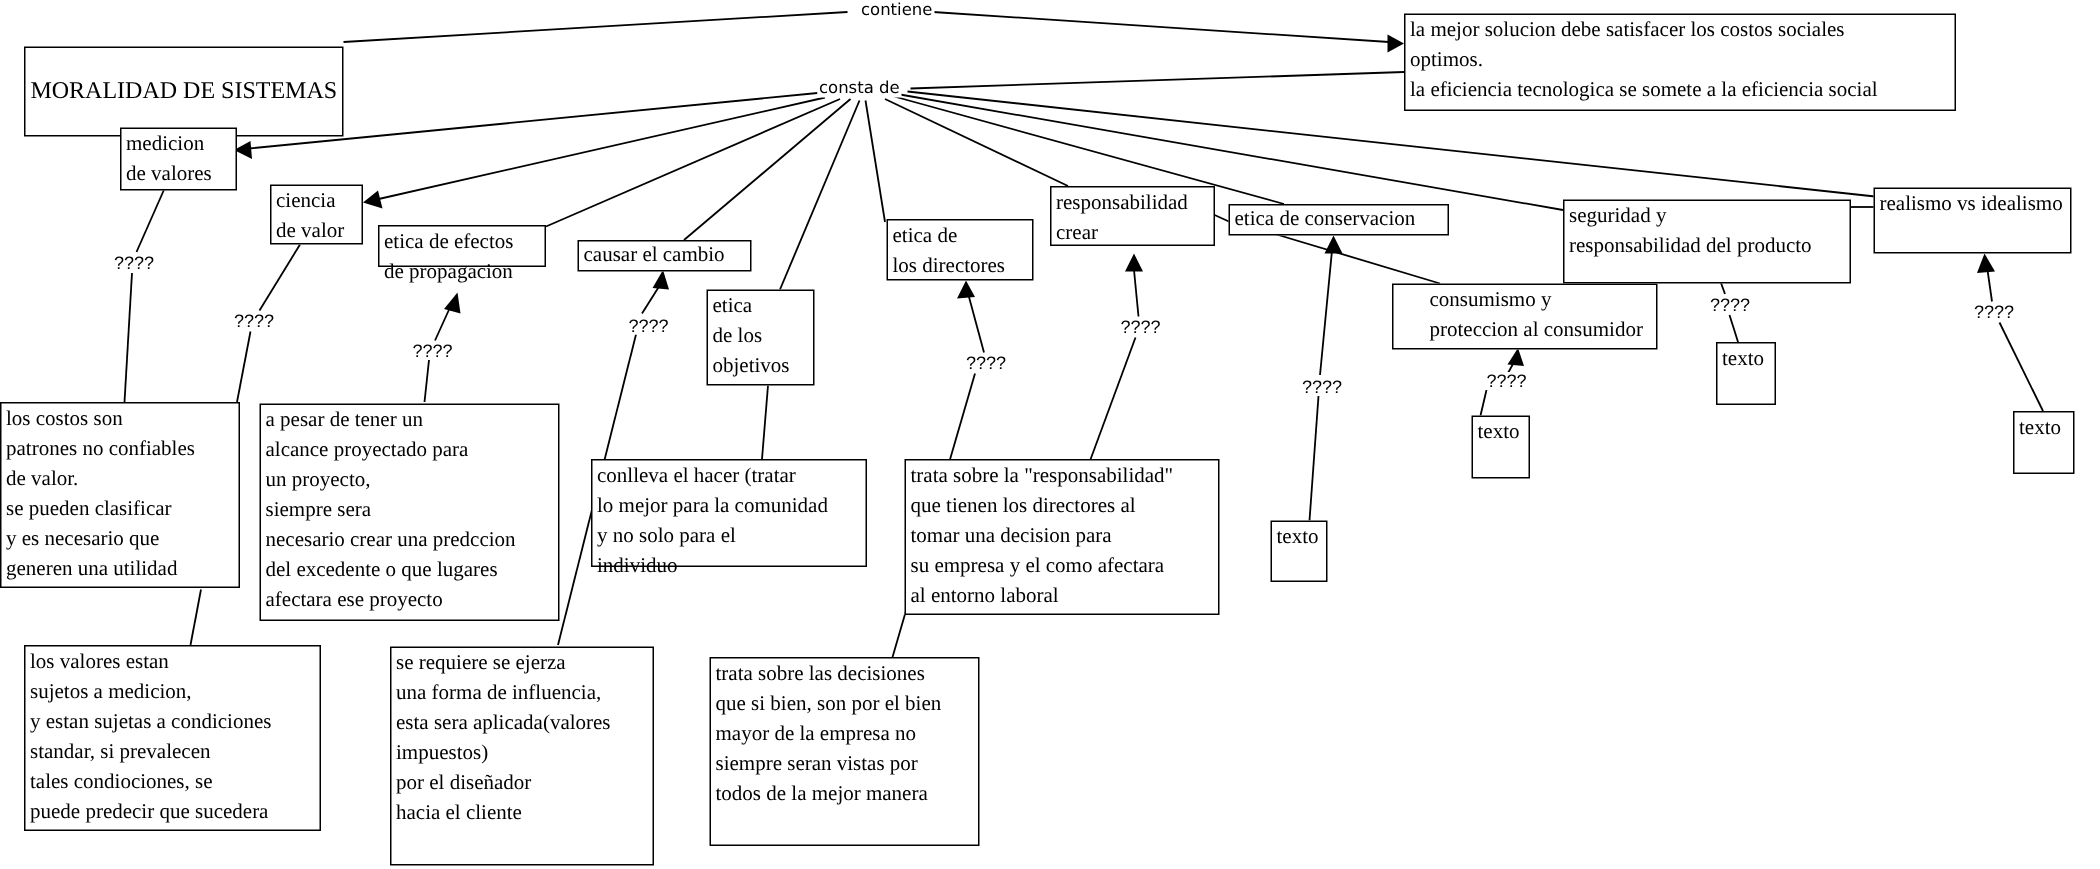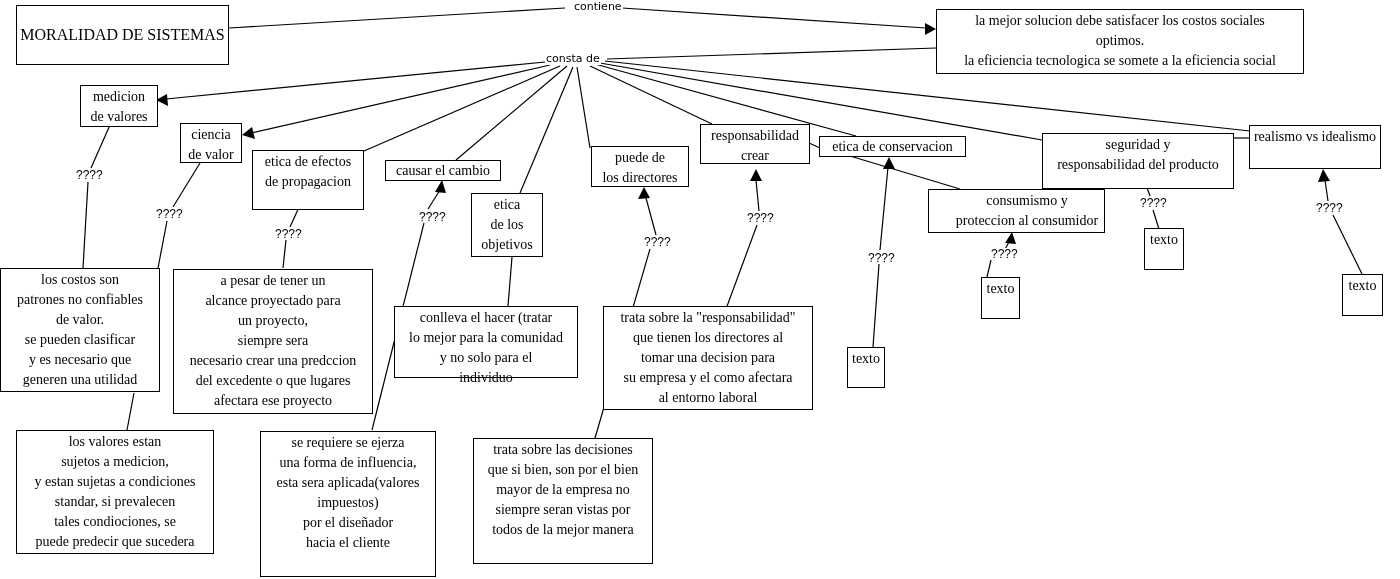--- a/index.html
+++ b/index.html
@@ -1,23 +1,23 @@
 <!DOCTYPE html>
 <html><head>
 <meta charset="utf-8">
 <style>
   html, body { margin:0; padding:0; background:#ffffff; }
   body { width:1400px; height:579px; position:relative; overflow:hidden; }
   #canvas { position:absolute; left:0; top:0; width:1400px; height:579px; }
   .node {
     position:absolute; box-sizing:border-box; border:1px solid #000; background:#fff;
     font-family:"Liberation Serif", serif; font-size:14px; line-height:20px; color:#000;
-    text-align:center; white-space:pre-line; padding:1px 3px;
+    white-space:pre-line; padding:1px 3px;
   }
-  .node.big { font-size:16px; display:flex; align-items:center; justify-content:center; }
+  .node.big { font-size:16px; display:flex; align-items:center; justify-content:center;margin-top:26px; }
   .lbl {
     position:absolute; font-family:"DejaVu Sans", sans-serif; font-size:11px; line-height:12px;
     background:#fff; color:#000; padding:0 1px; white-space:nowrap;
   }
   .lbl.q { font-family:"Liberation Sans", sans-serif; font-size:12px; background:#fff; }
   svg line { stroke:#000; stroke-width:1.2; }
   svg polygon { fill:#000; }
 </style>
 </head>
 <body>
@@ -117,27 +117,27 @@
 
 <div class="node big" style="left:16px; top:5px; width:213px; height:60px;">MORALIDAD DE SISTEMAS</div>
 <div class="node" style="left:936px; top:9px; width:368px; height:65px;">la mejor solucion debe satisfacer los costos sociales
 optimos.
 la eficiencia tecnologica se somete a la eficiencia social</div>
 
 <div class="node" style="left:80px; top:85px; width:78px; height:42px;">medicion
 de valores</div>
 <div class="node" style="left:180px; top:123px; width:62px; height:40px;">ciencia
 de valor</div>
-<div class="node" style="left:252px; top:150px; width:112px; height:60px;">etica de efectos
+<div class="node" style="left:252px; top:150px; width:112px; height:28px;">etica de efectos
 de propagacion</div>
 <div class="node" style="left:385px; top:160px; width:116px; height:21px; padding-top:0;">causar el cambio</div>
 <div class="node" style="left:471px; top:193px; width:72px; height:64px;">etica
 de los
 objetivos</div>
-<div class="node" style="left:591px; top:146px; width:98px; height:41px;">puede de
+<div class="node" style="left:591px; top:146px; width:98px; height:41px;">etica de
 los directores</div>
 <div class="node" style="left:700px; top:124px; width:110px; height:40px;">responsabilidad
 crear</div>
 <div class="node" style="left:819px; top:136px; width:147px; height:21px; padding-top:0;">etica de conservacion</div>
 <div class="node" style="left:928px; top:189px; width:177px; height:44px;padding-left:24px;">consumismo y
 proteccion al consumidor</div>
 <div class="node" style="left:1042px; top:133px; width:192px; height:56px;">seguridad y
 responsabilidad del producto</div>
 <div class="node" style="left:1249px; top:125px; width:132px; height:44px;">realismo vs idealismo</div>
 

